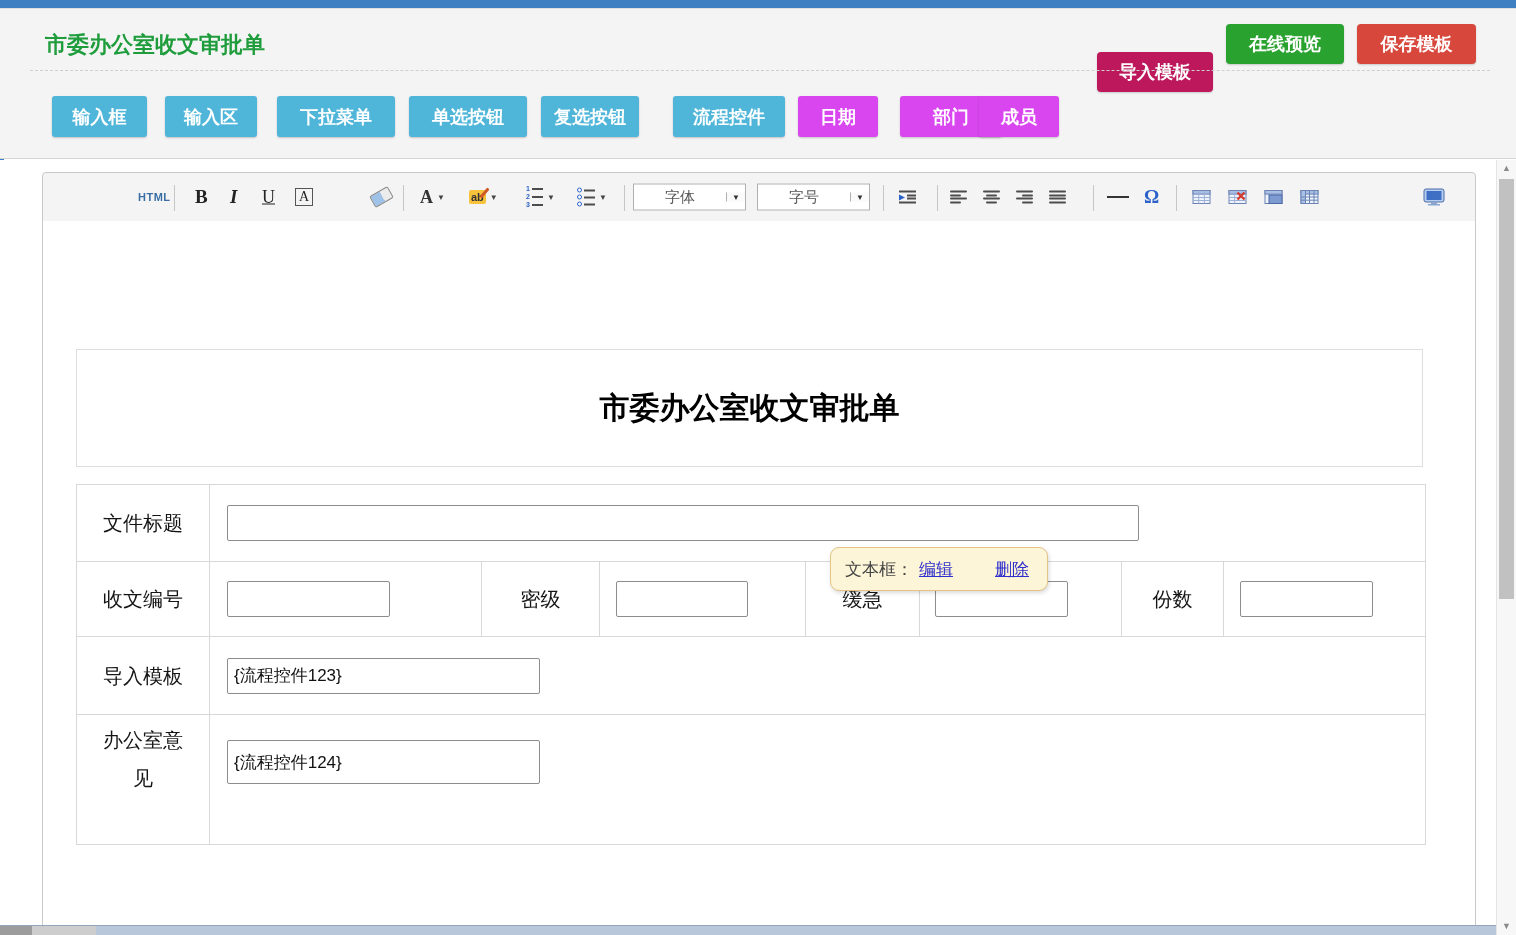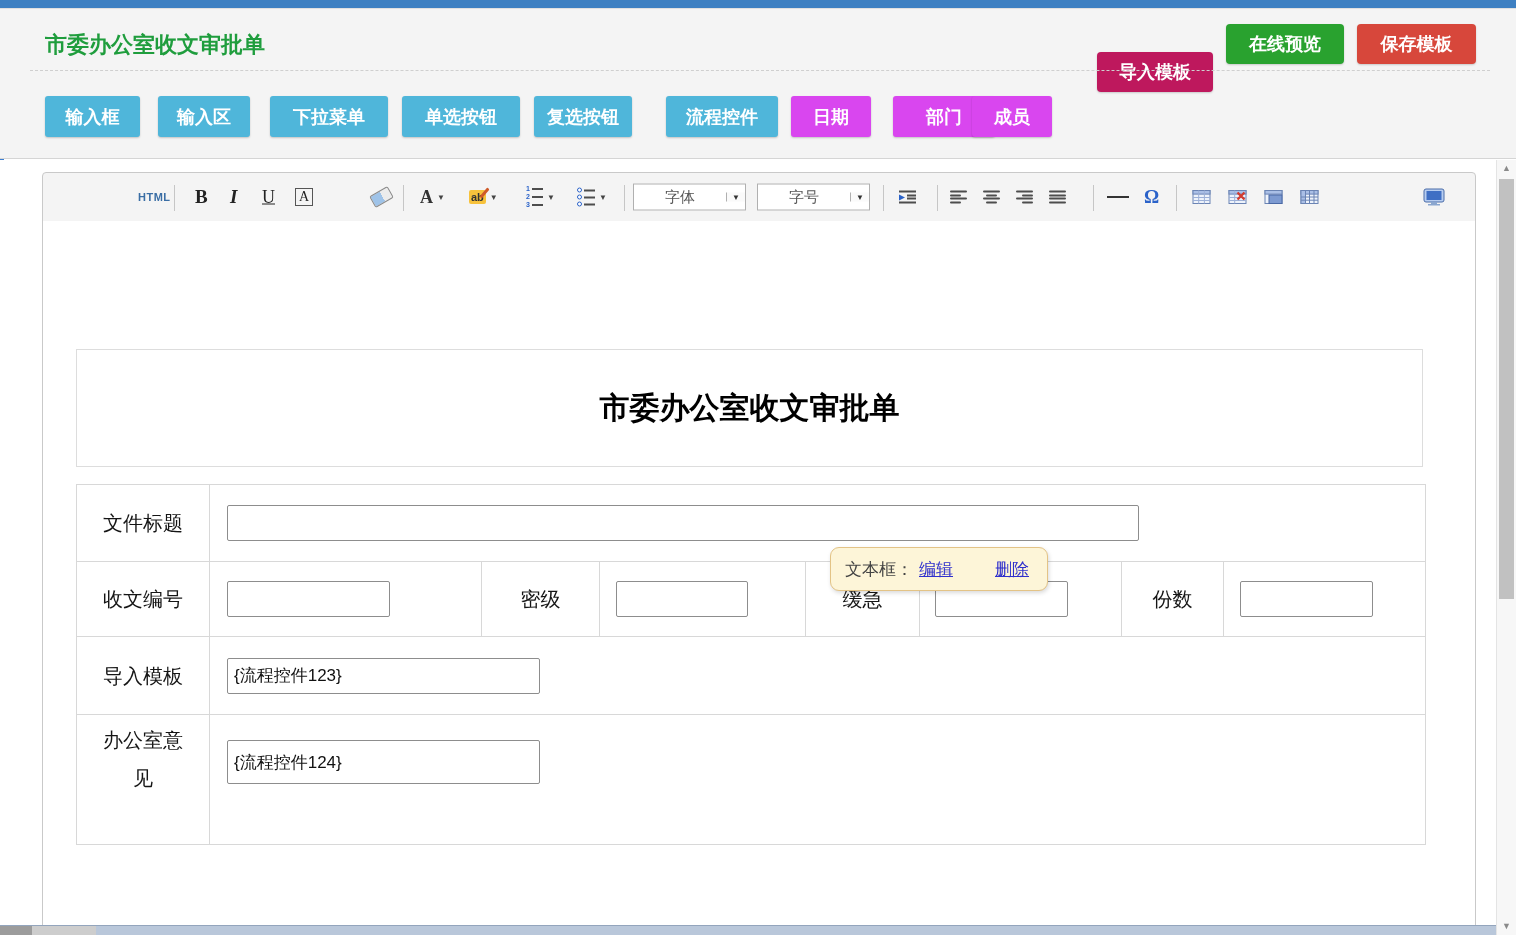--- a/index.html
+++ b/index.html
@@ -17,21 +17,21 @@
   
   .header-band{position:absolute;left:0;top:8px;width:1516px;height:151px;background:#f4f4f4;border-top:1px solid #e0e0e0;border-bottom:1px solid #d5d5d5;box-sizing:border-box;}
   .page-title{position:absolute;left:45px;top:30px;font-family:"Liberation Serif",serif;font-weight:bold;font-size:22px;color:#1f9d3d;}
   .hdr-btn{position:absolute;top:24px;height:40px;border-radius:4px;color:#fff;font-family:"Liberation Serif",serif;font-weight:bold;font-size:18px;display:flex;align-items:center;justify-content:center;cursor:pointer;box-shadow:0 1px 2px rgba(0,0,0,.18);}
   .hdr-import{left:1097px;width:116px;background:#be185d;margin-top:28px;}
   .hdr-preview{left:1226px;width:118px;background:#29a22f;}
   .hdr-save{left:1357px;width:119px;background:#d7473b;}
   .dashed-div{position:absolute;left:30px;top:70px;width:1460px;border-top:1px dashed #cfcfcf;}
 
   
-  .comp-btn{position:absolute;top:96px;height:41px;border-radius:3px;color:#fff;font-family:"Liberation Serif",serif;font-weight:bold;font-size:18px;display:flex;align-items:center;justify-content:center;cursor:pointer;box-shadow:0 1px 2px rgba(0,0,0,.2);}
+  .comp-btn{position:absolute;top:96px;height:41px;border-radius:3px;color:#fff;font-family:"Liberation Serif",serif;font-weight:bold;font-size:18px;display:flex;align-items:center;justify-content:center;cursor:pointer;box-shadow:0 1px 2px rgba(0,0,0,.2);margin-left:7px;}
   .comp-light{background:#4fb6da;}
   .comp-dark{background:#d946ef;}
 
   
   .ed-toolbar{position:absolute;left:42px;top:172px;width:1434px;height:50px;background:#f4f4f4;border:1px solid #c9c9c9;border-radius:4px 4px 0 0;box-sizing:border-box;}
   .ed-body{position:absolute;left:42px;top:221px;width:1434px;height:714px;background:#fff;border:1px solid #c9c9c9;border-top:none;box-sizing:border-box;overflow:hidden;}
 
   .tb-btn{position:absolute;top:50%;transform:translateY(-50%);display:flex;align-items:center;cursor:pointer;color:#222;}
   .tb-sep{position:absolute;top:12px;height:26px;border-left:1px solid #c6c6c6;width:0;}
   .g-html{font-size:11px;font-weight:bold;color:#3a6ea5;letter-spacing:.5px;}

